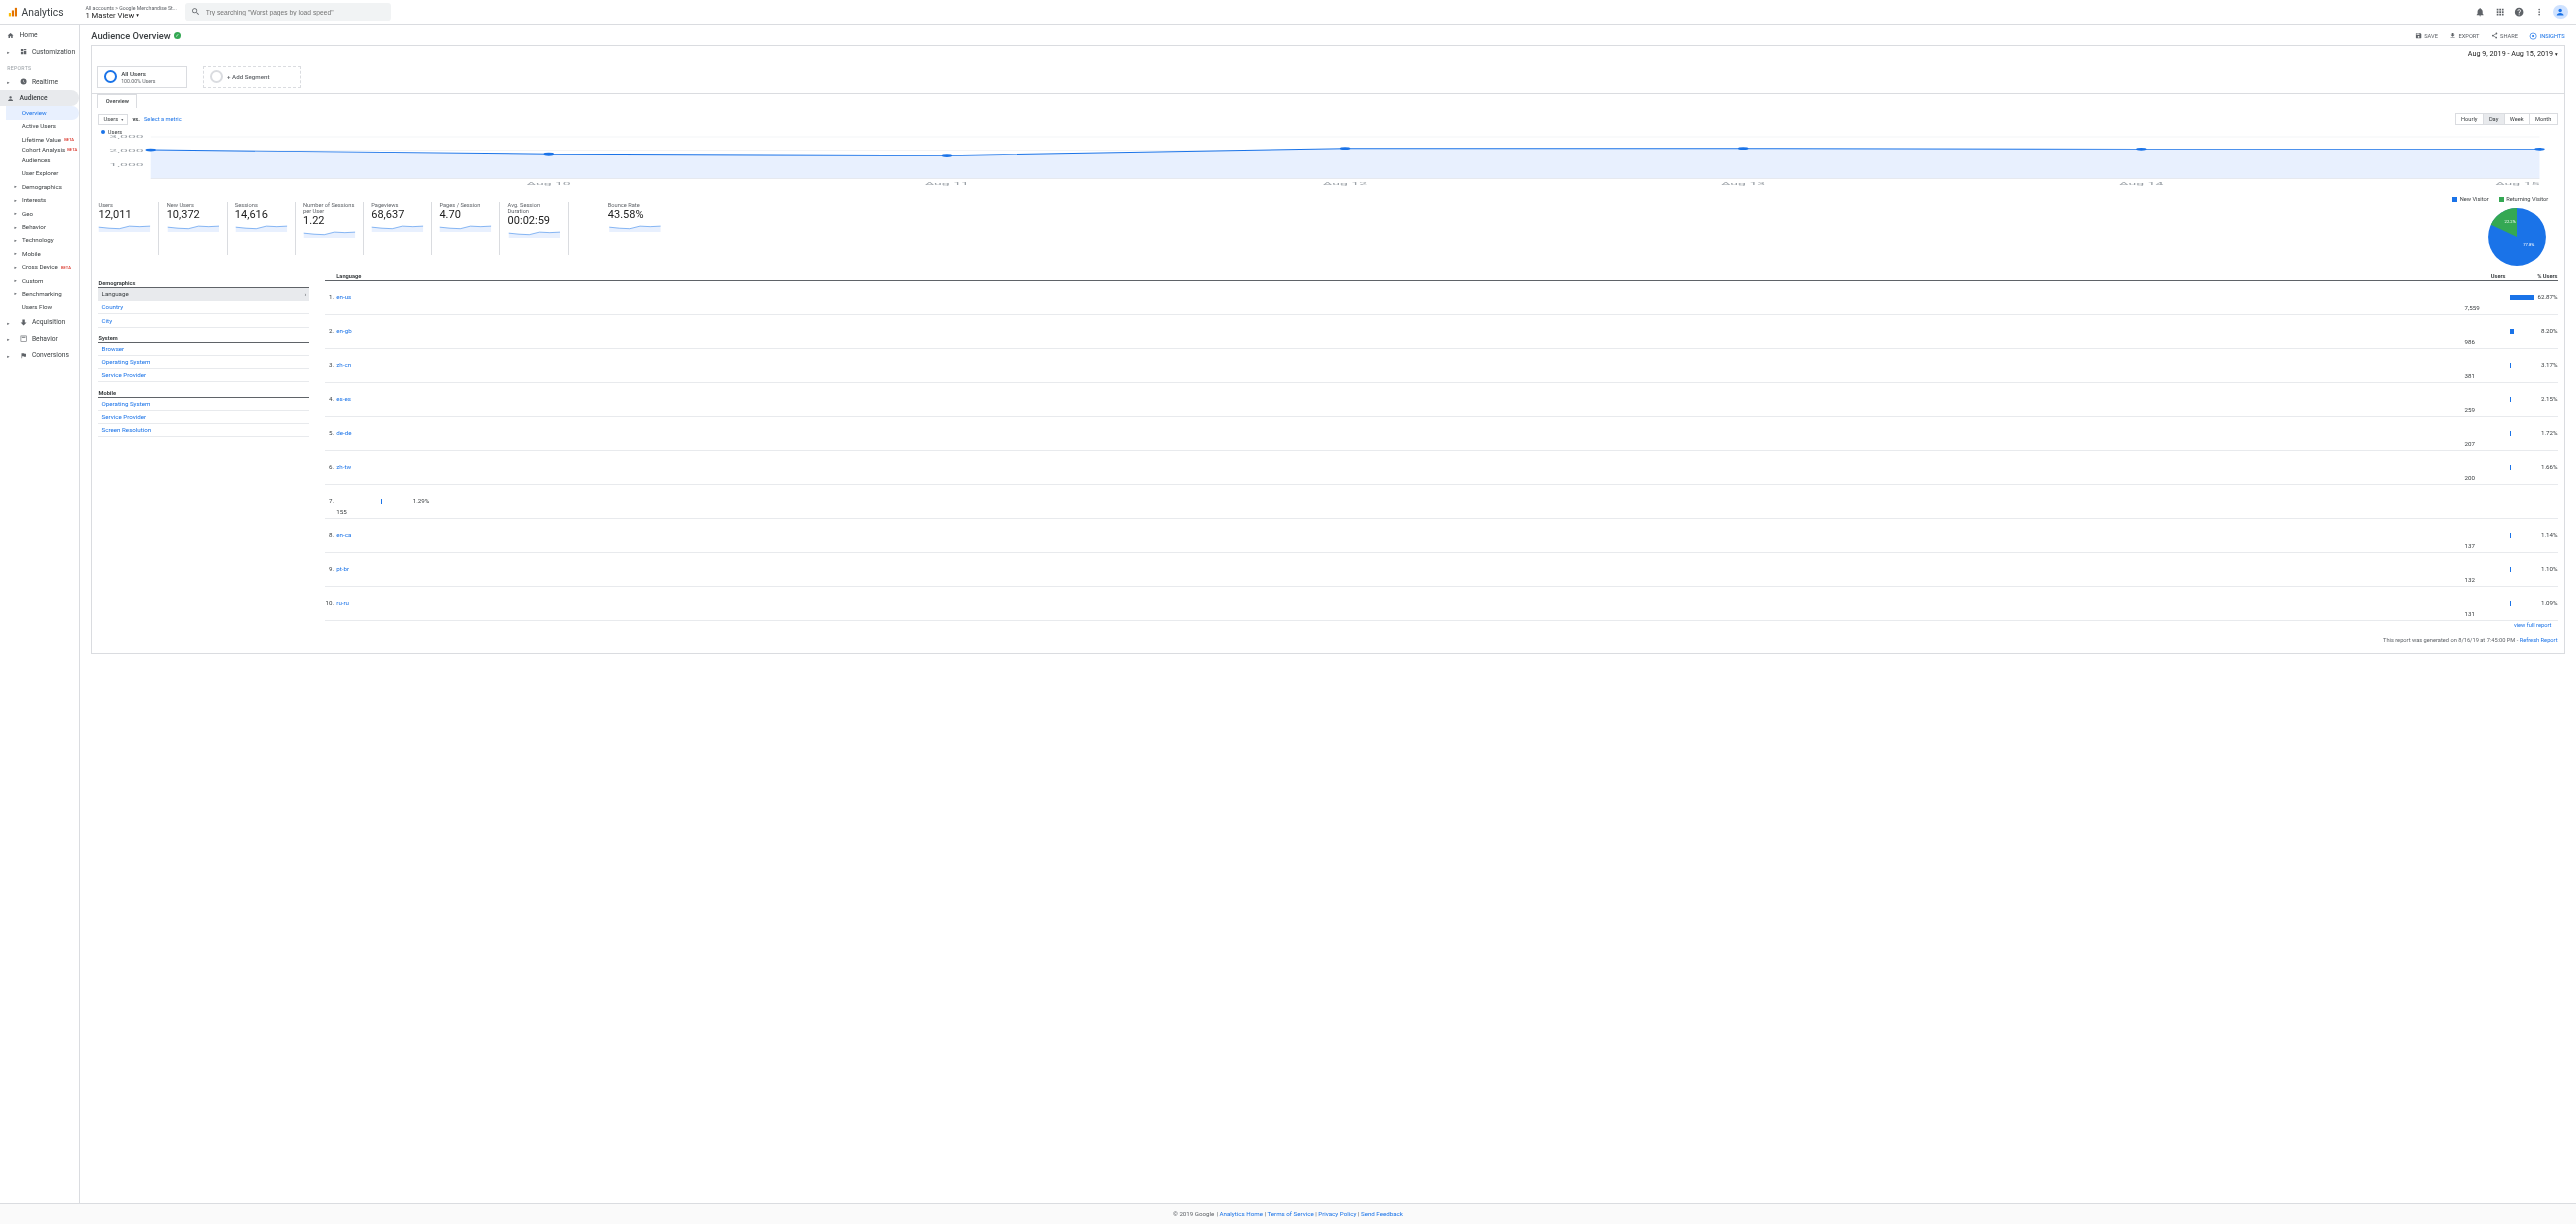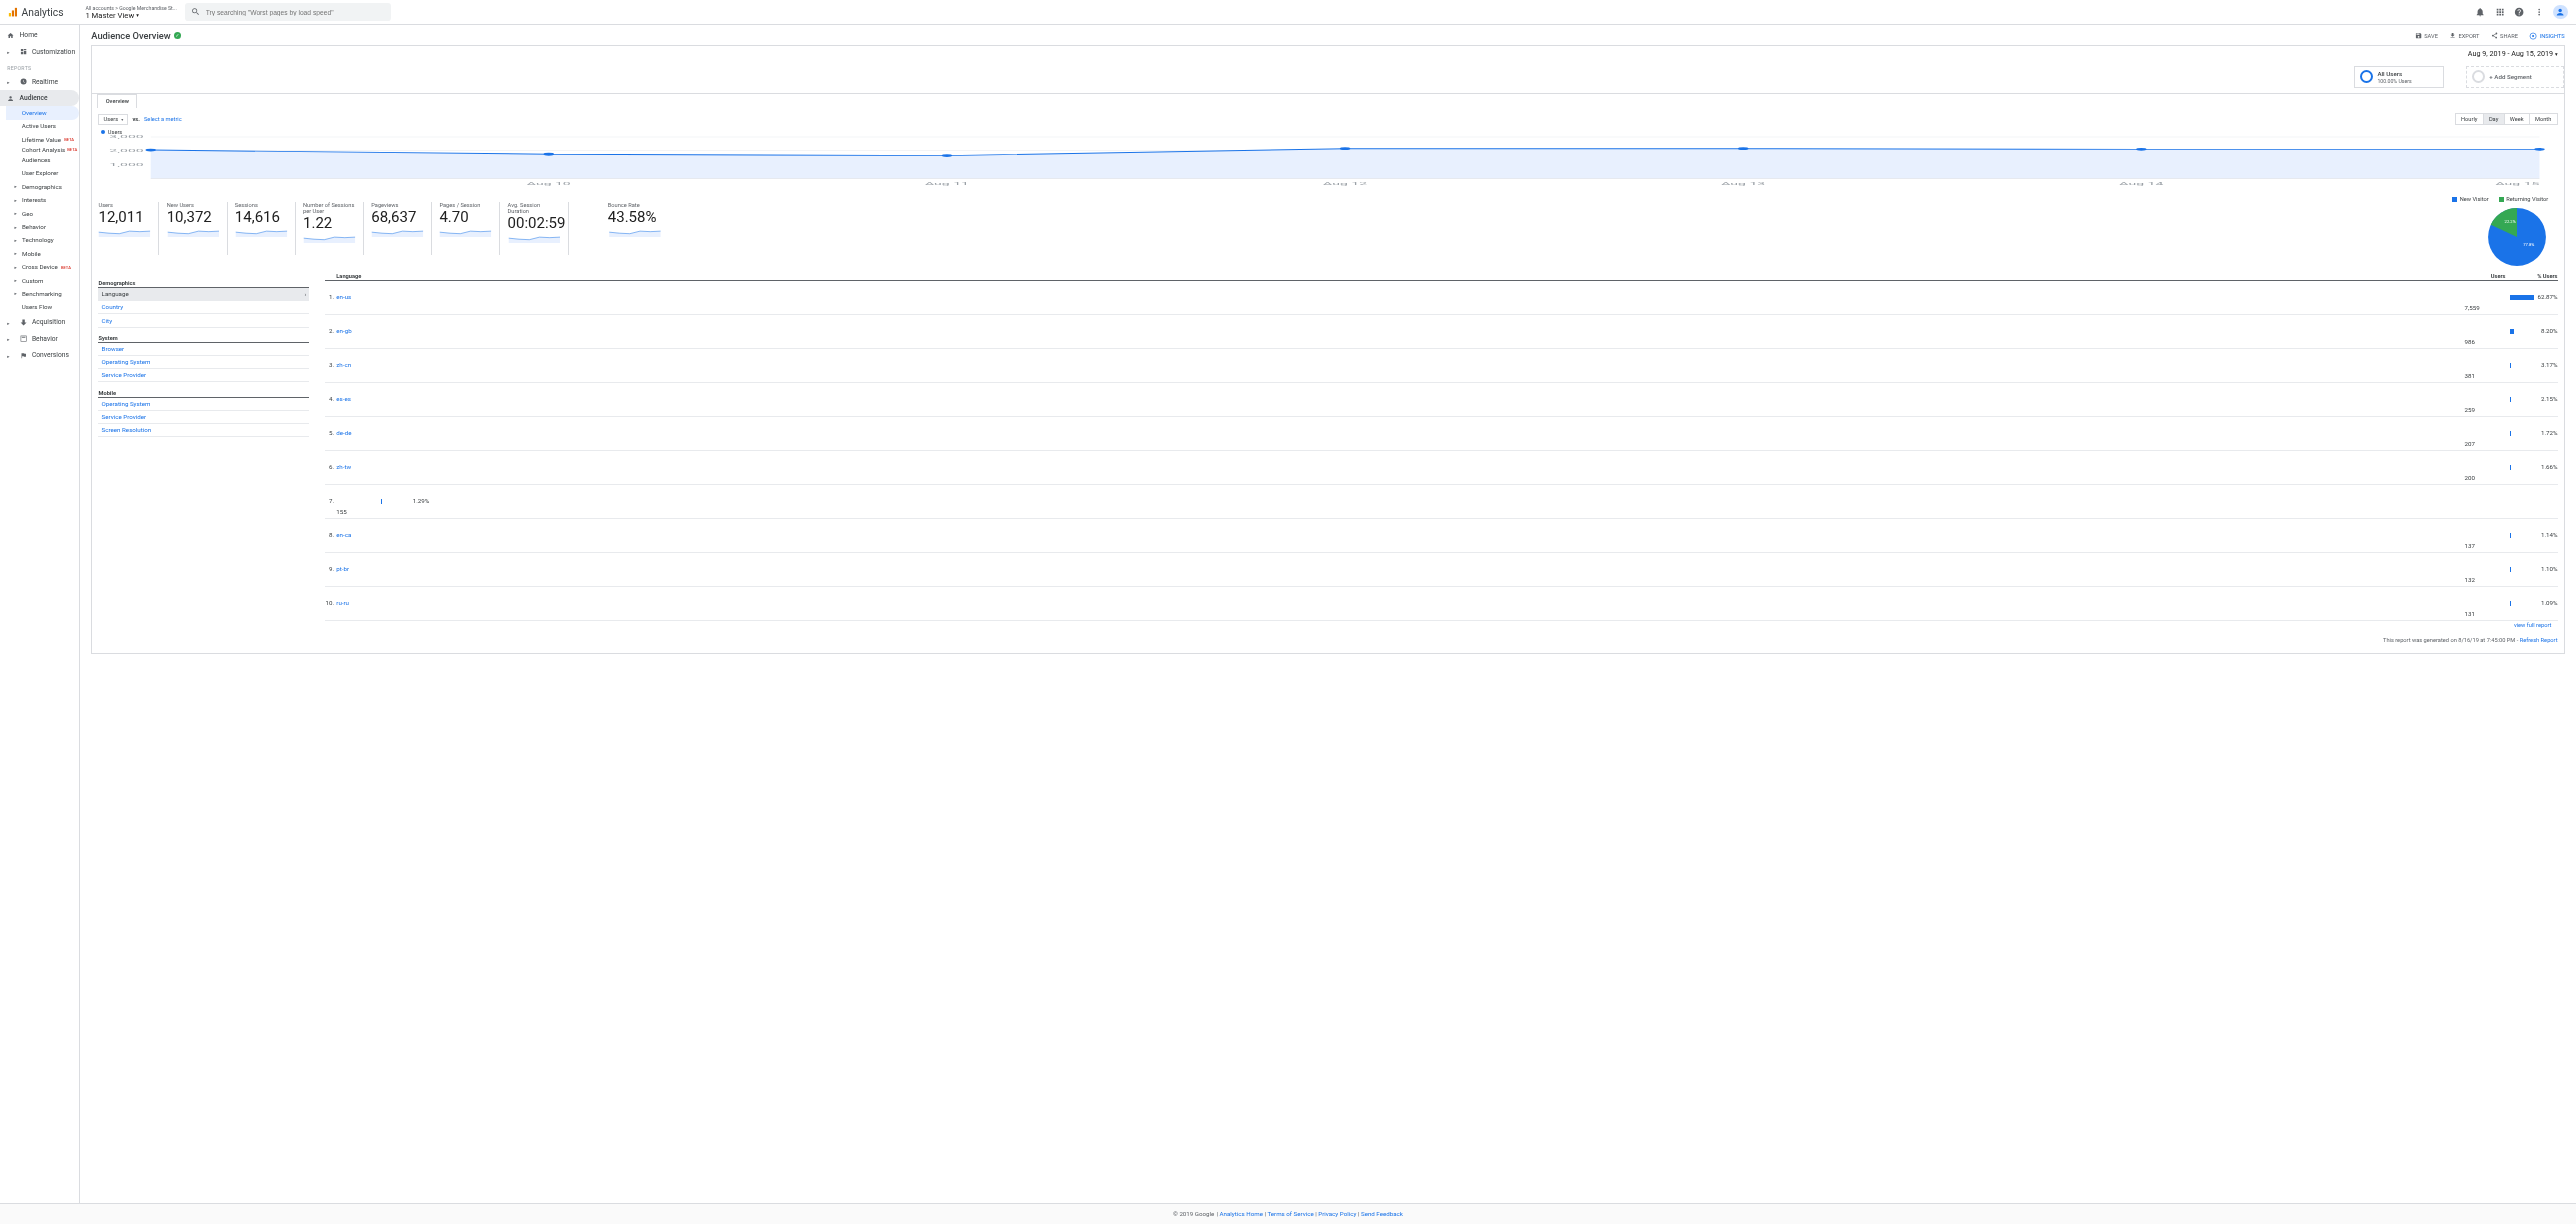--- a/index.html
+++ b/index.html
@@ -38,21 +38,21 @@
 .main { flex: 1; overflow-y: auto; background: #fff; }
 .main-inner { padding: 5.2px 11.3px 10.3px 11.3px; }
 .page-head { display: flex; align-items: center; justify-content: space-between; margin-bottom: 4.1px; }
 .page-head h1 { font-size: 9.3px; font-weight: 500; display: flex; align-items: center; gap: 3.1px; }
 .check-badge { width: 7.2px; height: 7.2px; background: #34a853; border-radius: 50%; display: inline-flex; align-items: center; justify-content: center; color: #fff; font-size: 4.6px; }
 .head-actions { display: flex; gap: 11.3px; font-size: 5.7px; color: #5f6368; }
 .head-actions span { display: flex; align-items: center; gap: 2.1px; cursor: pointer; }
 .insights-btn { display: flex; align-items: center; gap: 2.1px; color: #1a73e8; }
 
 .card { border: 0.5px solid #dadce0; }
-.segments { display: flex; gap: 22px; padding: 5.2px 0 5.2px 5.2px; justify-content: flex-end; }
+.segments { display: flex; gap: 16px; padding: 5.2px 0 5.2px 5.2px; }
 .seg { border: 0.5px solid #dadce0; padding: 3.1px 31px 3.1px 5.2px; display: flex; align-items: center; gap: 4.1px; }
 .seg .ring { width: 13.4px; height: 13.4px; border: 2.1px solid #1a73e8; border-radius: 50%; }
 .seg .ring.grey { border-color: #dadce0; }
 .seg-meta .t { font-size: 6.2px; font-weight: 500; }
 .seg-meta .s { font-size: 5.2px; color: #5f6368; }
 .seg.add { color: #5f6368; }
 
 .tabbar { border-top: 0.5px solid #dadce0; display: flex; padding-left: 5.2px; }
 .tabbar .tab { padding: 3.6px 7.2px; border: 0.5px solid #dadce0; border-bottom: none; background: #fff; margin-top: -0.5px; font-size: 5.7px; font-weight: 500; }
 
@@ -71,21 +71,21 @@
 .chart-wrap { padding: 2.1px 6.2px 7.2px; }
 .legend-dot { display: flex; align-items: center; gap: 3.1px; font-size: 5.7px; padding-left: 2.1px; }
 .legend-dot::before { content: ""; width: 4.1px; height: 4.1px; background: #1a73e8; border-radius: 50%; }
 svg.linechart { width: 100%; height: 52px; }
 
 
 .scorecards { display: flex; gap: 7.2px; padding: 5.2px 6.2px 12.4px; }
 .sc { width: 61px; border-right: 0.5px solid #dadce0; padding-right: 7.2px; }
 .sc:last-of-type { border-right: none; margin-left: 32px; }
 .sc .lbl { font-size: 5.7px; color: #5f6368; }
-.sc .val { font-size: 15px; color: #212121; }
+.sc .val { font-size: 11px; color: #212121; }
 .sc svg { width: 100%; height: 11.3px; }
 
 
 .pie-area { flex: 1; display: flex; flex-direction: column; align-items: flex-end; padding-right: 15.5px; }
 .pie-legend { display: flex; gap: 10.3px; font-size: 5.7px; margin-bottom: 3.1px; }
 .pie-legend span { display: flex; align-items: center; gap: 2.6px; }
 .sq { width: 4.6px; height: 4.6px; }
 .sq.blue { background: #1a73e8; }
 .sq.green { background: #34a853; }
 

